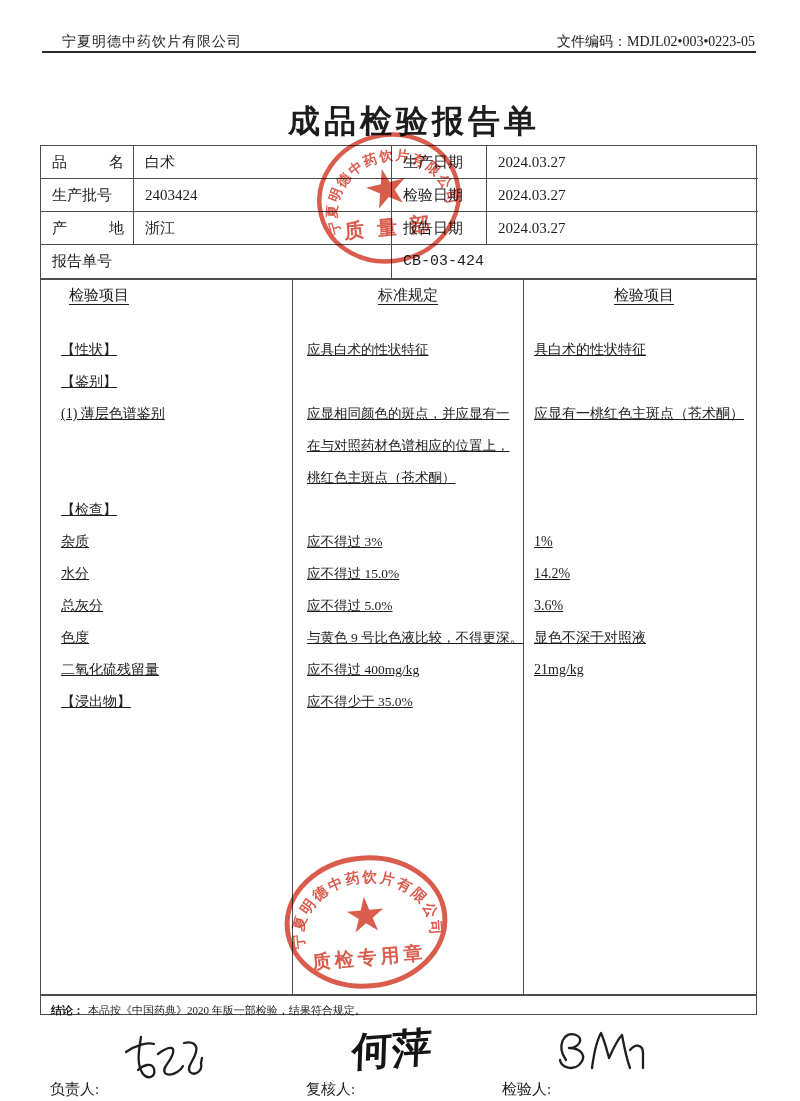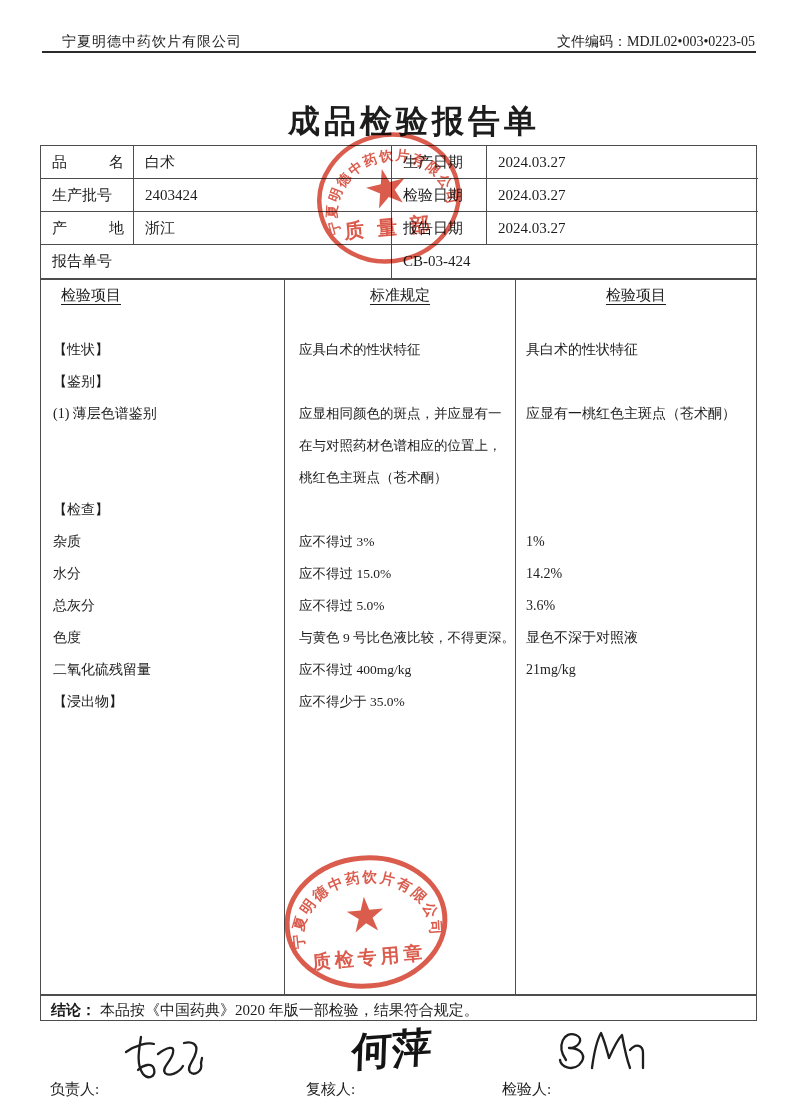--- a/index.html
+++ b/index.html
@@ -15,43 +15,43 @@
 
   
   .title{left:0;top:86px;width:800px;text-align:center;font-size:32px;font-weight:bold;letter-spacing:4px;margin:14px;}
 
   
   .info{left:40px;top:145px;width:717px;border:1px solid var(--line);box-sizing:border-box;
         display:grid;grid-template-columns:93px 258px 95px 271px;grid-auto-rows:33px;font-size:15px;}
   .info .cell{border-right:1px solid var(--line);border-bottom:1px solid var(--line);
         display:flex;align-items:center;padding-left:11px;box-sizing:border-box;white-space:nowrap;overflow:visible;}
   .info .lastcol{border-right:none;}
-  .info .lastrow{border-bottom:none;}
+  .info .lastrow{border-bottom:none;font-family:Liberation Mono, monospace;}
   .info .span12{grid-column:1/3;}
   .info .span34{grid-column:3/5;}
   .spread{letter-spacing:42px;}
 
   
   .detail{left:40px;top:279px;width:717px;height:716px;border:1px solid var(--line);box-sizing:border-box;
-          display:grid;grid-template-columns:244px 231px 240px;}
+          display:grid;grid-template-columns:244px 231px 240px;padding-left:8px;}
   .col{border-right:1px solid var(--line);box-sizing:border-box;}
   .col.c3{border-right:none;}
   .hd{height:26px;margin-top:6px;font-size:15px;}
   .c1 .hd{padding-left:20px;}
   .c2 .hd,.c3 .hd{text-align:center;}
   .hd span{text-decoration:underline;text-underline-offset:4px;}
   .lines{margin-top:22px;}
-  .ln{height:32px;line-height:32px;font-size:14px;white-space:nowrap;overflow:visible;}
+  .ln{height:32px;line-height:32px;font-size:14px;white-space:nowrap;overflow:visible;text-decoration:underline;}
   .c1 .ln{padding-left:12px;}
   .c2 .ln{padding-left:14px;font-size:13.5px;}
   .c3 .ln{padding-left:10px;}
 
   
-  .concl{left:40px;top:995px;width:717px;height:26px;border:1px solid var(--line);box-sizing:border-box;
-         line-height:28px;padding-left:10px;font-size:15px;white-space:nowrap;}
+  .concl{left:40px;top:995px;width:717px;height:20px;border:1px solid var(--line);box-sizing:border-box;
+         line-height:28px;padding-left:10px;font-size:11px;white-space:nowrap;}
   .concl b{margin-right:4px;}
 
   
   .sig-label{top:1080px;font-size:15px;}
   .sig-text{font-size:40px;font-weight:600;transform:rotate(-4deg) skewX(-6deg);display:inline-block;color:#141414;}
   .sig-svg path{fill:none;stroke:#1e1e1e;stroke-width:2.3;stroke-linecap:round;stroke-linejoin:round;}
 
   
   .stamp{opacity:.85;mix-blend-mode:multiply;pointer-events:none;}
   .stamp text{fill:var(--red);}

